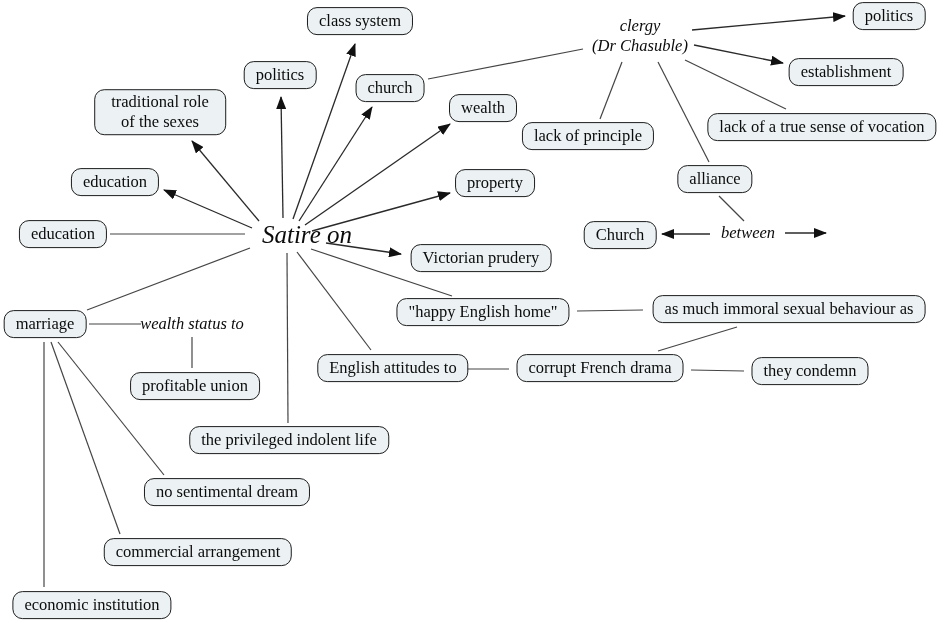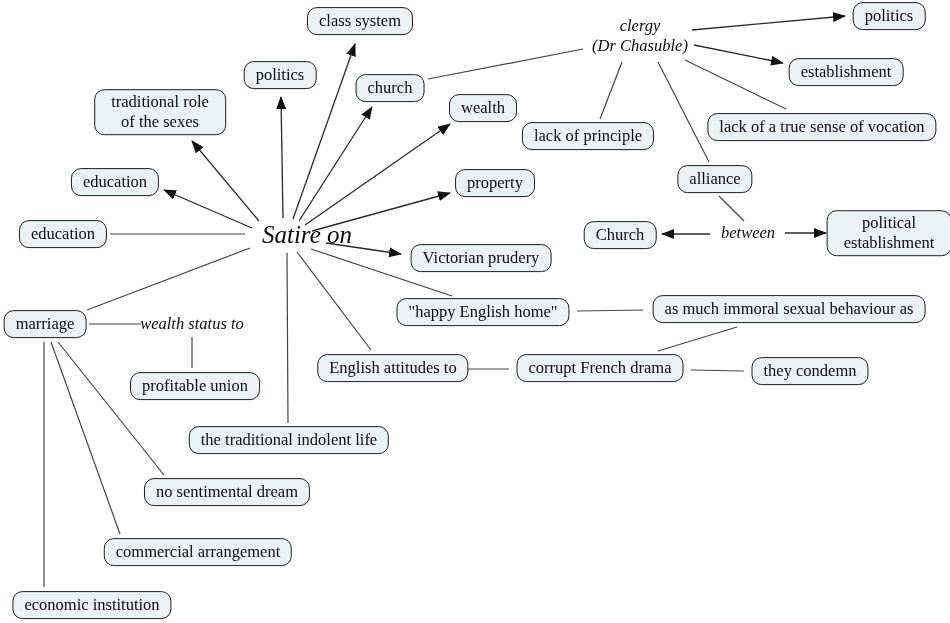--- a/index.html
+++ b/index.html
@@ -87,28 +87,26 @@
   <div class="node box" style="left:481px;top:258px">Victorian prudery</div>
   <div class="node plain" style="left:640px;top:36px">clergy
 (Dr Chasuble)</div>
   <div class="node box" style="left:889px;top:16px">politics</div>
   <div class="node box" style="left:846px;top:72px">establishment</div>
   <div class="node box" style="left:822px;top:127px">lack of a true sense of vocation</div>
   <div class="node box" style="left:588px;top:136px">lack of principle</div>
   <div class="node box" style="left:715px;top:179px">alliance</div>
   <div class="node box" style="left:620px;top:235px">Church</div>
   <div class="node plain" style="left:748px;top:233px">between</div>
-  <div class="node box wrap2" style="left:889px;top:233px">political
-establishment</div>
   <div class="node box" style="left:483px;top:312px">"happy English home"</div>
   <div class="node box" style="left:789px;top:309px">as much immoral sexual behaviour as</div>
   <div class="node box" style="left:393px;top:368px">English attitudes to</div>
   <div class="node box" style="left:600px;top:368px">corrupt French drama</div>
   <div class="node box" style="left:810px;top:371px">they condemn</div>
   <div class="node box" style="left:45px;top:324px">marriage</div>
   <div class="node plain" style="left:192px;top:324px">wealth status to</div>
   <div class="node box" style="left:195px;top:386px">profitable union</div>
-  <div class="node box" style="left:289px;top:440px">the traditional indolent life</div>
+  <div class="node box" style="left:289px;top:440px">the privileged indolent life</div>
   <div class="node box" style="left:227px;top:492px">no sentimental dream</div>
   <div class="node box" style="left:198px;top:552px">commercial arrangement</div>
   <div class="node box" style="left:92px;top:605px">economic institution</div>
 
 </div>
 
 </body></html>

